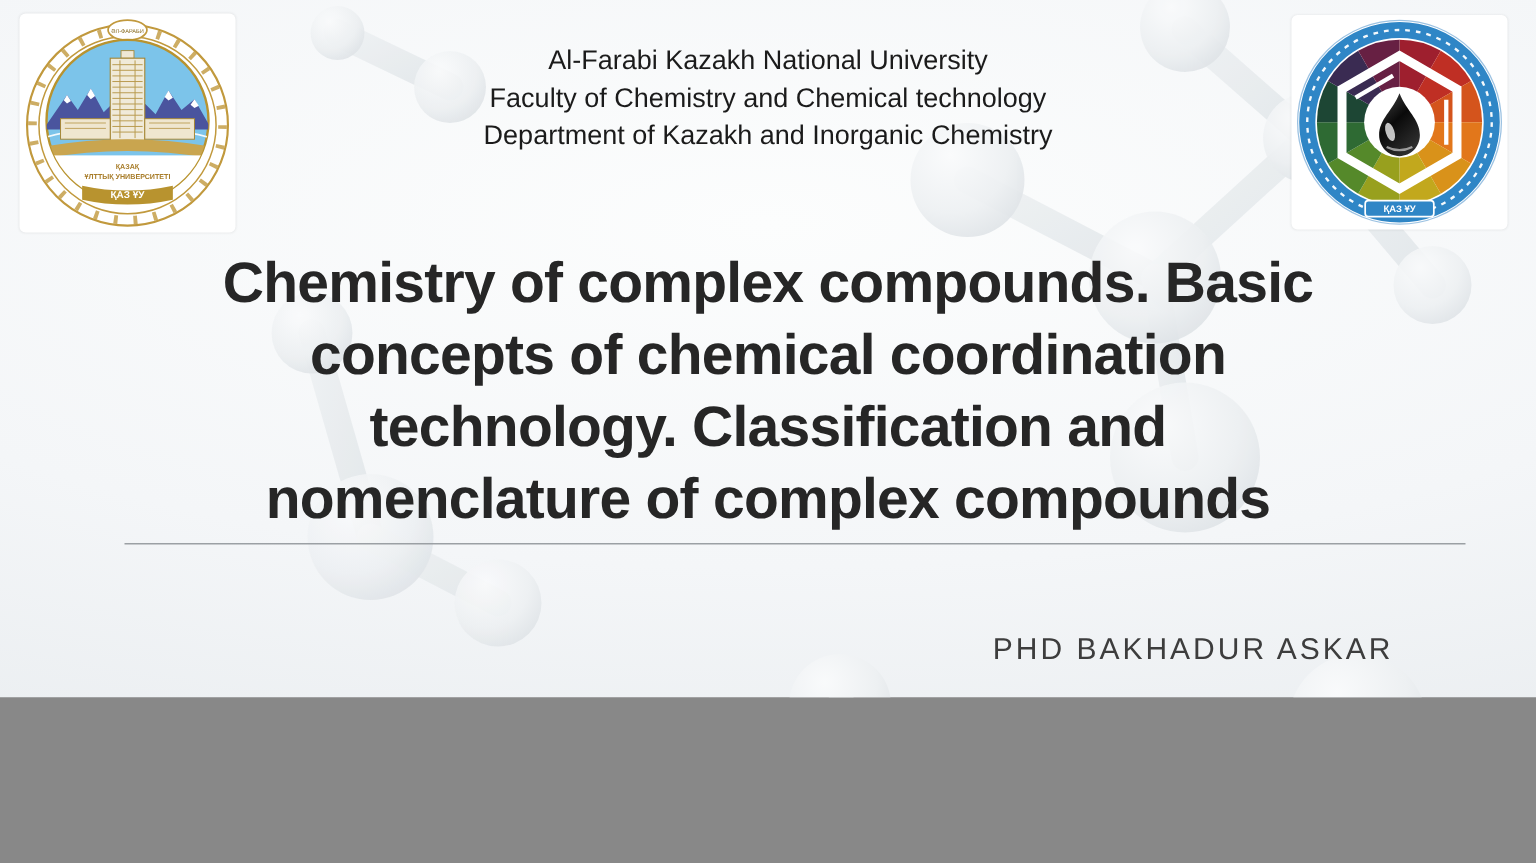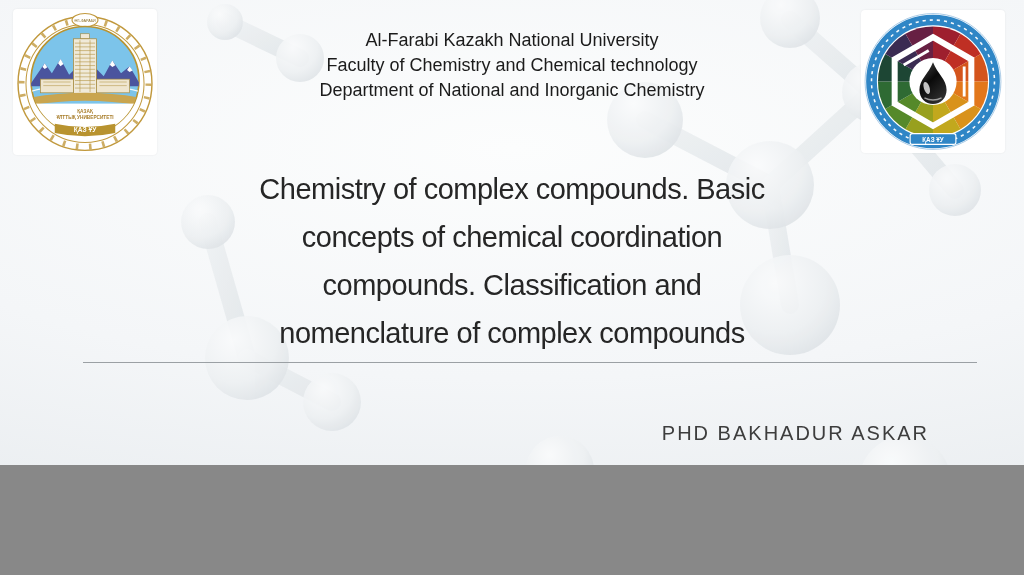--- a/index.html
+++ b/index.html
@@ -12,21 +12,21 @@
   .logo-box{position:absolute;background:#ffffff;border-radius:4px;box-shadow:0 0 2px rgba(0,0,0,0.08);}
   .logo-left{left:13px;top:9px;width:144px;height:146px;}
   .logo-right{left:861px;top:10px;width:144px;height:143px;}
   .logo-box svg{width:100%;height:100%;display:block;}
   .header{
     position:absolute;top:28px;left:0;right:0;text-align:center;
     font-size:18px;line-height:25px;color:#1b1b1b;
   }
   .title{
     position:absolute;top:165px;left:0;right:0;margin:0;text-align:center;
-    font-size:29px;line-height:48px;font-weight:400;color:#262626;letter-spacing:-0.5px;
+    font-size:38px;line-height:48px;font-weight:700;color:#262626;letter-spacing:-0.5px;
   }
   .title span{display:block;}
   .title-rule{position:absolute;top:362px;left:83px;width:894px;height:1px;background:#9ba0a4;}
   .author{
     position:absolute;top:422px;right:95px;
     font-size:20px;letter-spacing:2px;color:#3d3d3d;white-space:nowrap;
   }
   .footer-strip{position:absolute;left:0;right:0;top:532px;height:6px;
     background:linear-gradient(#f3a82e,#e2830a);}
   .footer-bar{position:absolute;left:0;right:0;top:538px;height:37px;
@@ -153,27 +153,27 @@
       <ellipse cx="45.6" cy="54.5" rx="2" ry="4.4" fill="#ffffff" opacity="0.75" transform="rotate(-18 45.6 54.5)"></ellipse>
       <path d="M44,61.5 Q50,64.5 56,61.5" stroke="#cfcfcf" stroke-width="1" fill="none" opacity="0.7"></path>
       <rect x="34" y="86.5" width="32" height="7.5" rx="1.5" fill="#2f86c6" stroke="#ffffff" stroke-width="0.8"></rect>
       <text x="50" y="92" font-size="4.4" font-weight="bold" fill="#ffffff" text-anchor="middle">ҚАЗ ҰУ</text>
     </svg>
   </div>
 
   <div class="header">
     <div>Al-Farabi Kazakh National University</div>
     <div>Faculty of Chemistry and Chemical technology</div>
-    <div>Department of National and Inorganic Chemistry</div>
+    <div>Department of Kazakh and Inorganic Chemistry</div>
   </div>
 
   <h1 class="title">
     <span>Chemistry of complex compounds. Basic</span>
     <span>concepts of chemical coordination</span>
-    <span>compounds. Classification and</span>
+    <span>technology. Classification and</span>
     <span>nomenclature of complex compounds</span>
   </h1>
 
   <div class="title-rule"></div>
 
   <div class="author">PHD BAKHADUR ASKAR</div>
 
   <div class="footer-strip"></div>
   <div class="footer-bar"></div>
 

